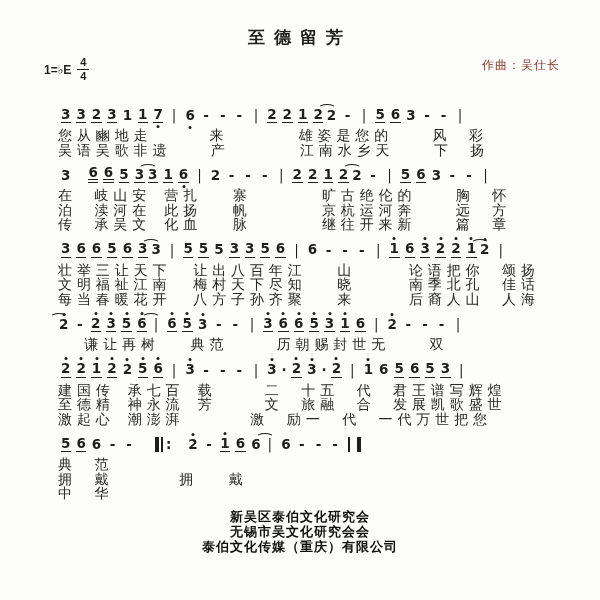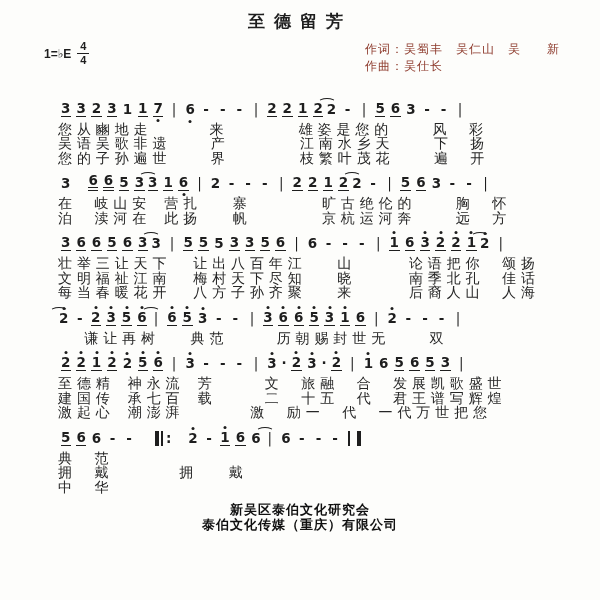--- a/index.html
+++ b/index.html
@@ -2,21 +2,21 @@
 <html style="--ink: #1e1e1e; --credit: #8d3a2c;"><head>
 <meta charset="utf-8">
 <style>
   html,body{margin:0;padding:0;}
   body{
     width:600px;height:600px;overflow:hidden;
     background:#fdfdfb;
     font-family:"Liberation Sans","DejaVu Sans",sans-serif;
     color:var(--ink,#1e1e1e);
   }
-  .sheet{width:600px;height:600px;box-sizing:border-box;padding-top:10px;}
+  .sheet{width:600px;height:600px;box-sizing:border-box;padding-top:26px;}
   .title{
     text-align:center;font-size:17px;font-weight:600;letter-spacing:9px;
     color:var(--ink,#1e1e1e);
   }
   .headrow{
     display:flex;justify-content:space-between;align-items:flex-start;
     margin:8px 40px 0 44px;
   }
   .keysig{display:flex;align-items:center;gap:6px;font-size:12px;font-weight:600;}
   .ts{display:inline-flex;flex-direction:column;line-height:1;font-weight:700;font-size:11px;text-align:center;}
@@ -65,21 +65,20 @@
 
   <div class="headrow">
     <div class="keysig">
       <span>1=♭E</span>
       <span class="ts">
         <span class="num">4</span>
         <span class="den">4</span>
       </span>
     </div>
     <div class="credits">
-      <div>作词：吴蜀丰　吴仁山　吴　　新</div>
       <div>作曲：吴仕长</div>
     </div>
   </div>
 
   <div class="score">
       <div class="system">
         <div class="notes">
           <span class="n u">3</span>
           <span class="n u">3</span>
           <span class="n u">2</span>
@@ -103,21 +102,20 @@
           <span class="bar">|</span>
           <span class="n u">5</span>
           <span class="n u">6</span>
           <span class="n">3</span>
           <span class="dash">-</span>
           <span class="dash">-</span>
           <span class="bar">|</span>
         </div>
         <div class="lyr">您 从 豳 地 走              来                 雄 姿 是 您 的          风     彩</div>
         <div class="lyr">吴 语 吴 歌 非 遗          产                 江 南 水 乡 天          下     扬</div>
-        <div class="lyr">您 的 子 孙 遍 世          界                 枝 繁 叶 茂 花          遍     开</div>
       </div>
       <div class="system">
         <div class="notes">
           <span class="n">3</span>
           <span class="gap"></span>
           <span class="n uu">6</span>
           <span class="n uu">6</span>
           <span class="n u">5</span>
           <span class="n u">3</span>
           <span class="slur"></span>
@@ -140,20 +138,21 @@
           <span class="bar">|</span>
           <span class="n u">5</span>
           <span class="n u">6</span>
           <span class="n">3</span>
           <span class="dash">-</span>
           <span class="dash">-</span>
           <span class="bar">|</span>
         </div>
         <div class="lyr">在     岐 山 安    营 扎        寨                 旷 古 绝 伦 的          胸     怀</div>
         <div class="lyr">泊     渎 河 在    此 扬        帆                 京 杭 运 河 奔          远     方</div>
+        <div class="lyr">传     承 吴 文    化 血        脉                 继 往 开 来 新          篇     章</div>
       </div>
       <div class="system">
         <div class="notes">
           <span class="n u">3</span>
           <span class="n u">6</span>
           <span class="n u">6</span>
           <span class="n u">5</span>
           <span class="n u">6</span>
           <span class="n u">3</span>
           <span class="slur"></span>
@@ -242,22 +241,22 @@
           <span class="n da u">2</span>
           <span class="bar">|</span>
           <span class="n da">1</span>
           <span class="n">6</span>
           <span class="n u">5</span>
           <span class="n u">6</span>
           <span class="n u">5</span>
           <span class="n u">3</span>
           <span class="bar">|</span>
         </div>
+        <div class="lyr">建 国 传    承 七 百    载            二     十 五     代     君 王 谱 写 辉 煌</div>
         <div class="lyr">至 德 精    神 永 流    芳            文     旅 融     合     发 展 凯 歌 盛 世</div>
-        <div class="lyr">建 国 传    承 七 百    载            二     十 五     代     君 王 谱 写 辉 煌</div>
         <div class="lyr">激 起 心    潮 澎 湃                激     励 一     代     一 代 万 世 把 您</div>
       </div>
       <div class="system">
         <div class="notes">
           <span class="n u">5</span>
           <span class="n u">6</span>
           <span class="n">6</span>
           <span class="dash">-</span>
           <span class="dash">-</span>
           <span class="gap"></span>
@@ -281,17 +280,18 @@
           <span class="fatbar"></span>
         </div>
         <div class="lyr">典     范</div>
         <div class="lyr">拥     戴                拥        戴</div>
         <div class="lyr">中     华</div>
       </div>
     </div>
 
   <div class="footer">
     <div>新吴区泰伯文化研究会</div>
+    <div>无锡市吴文化研究会会</div>
     <div>泰伯文化传媒（重庆）有限公司</div>
 
   </div>
 
 </div>
 
 </body></html>

